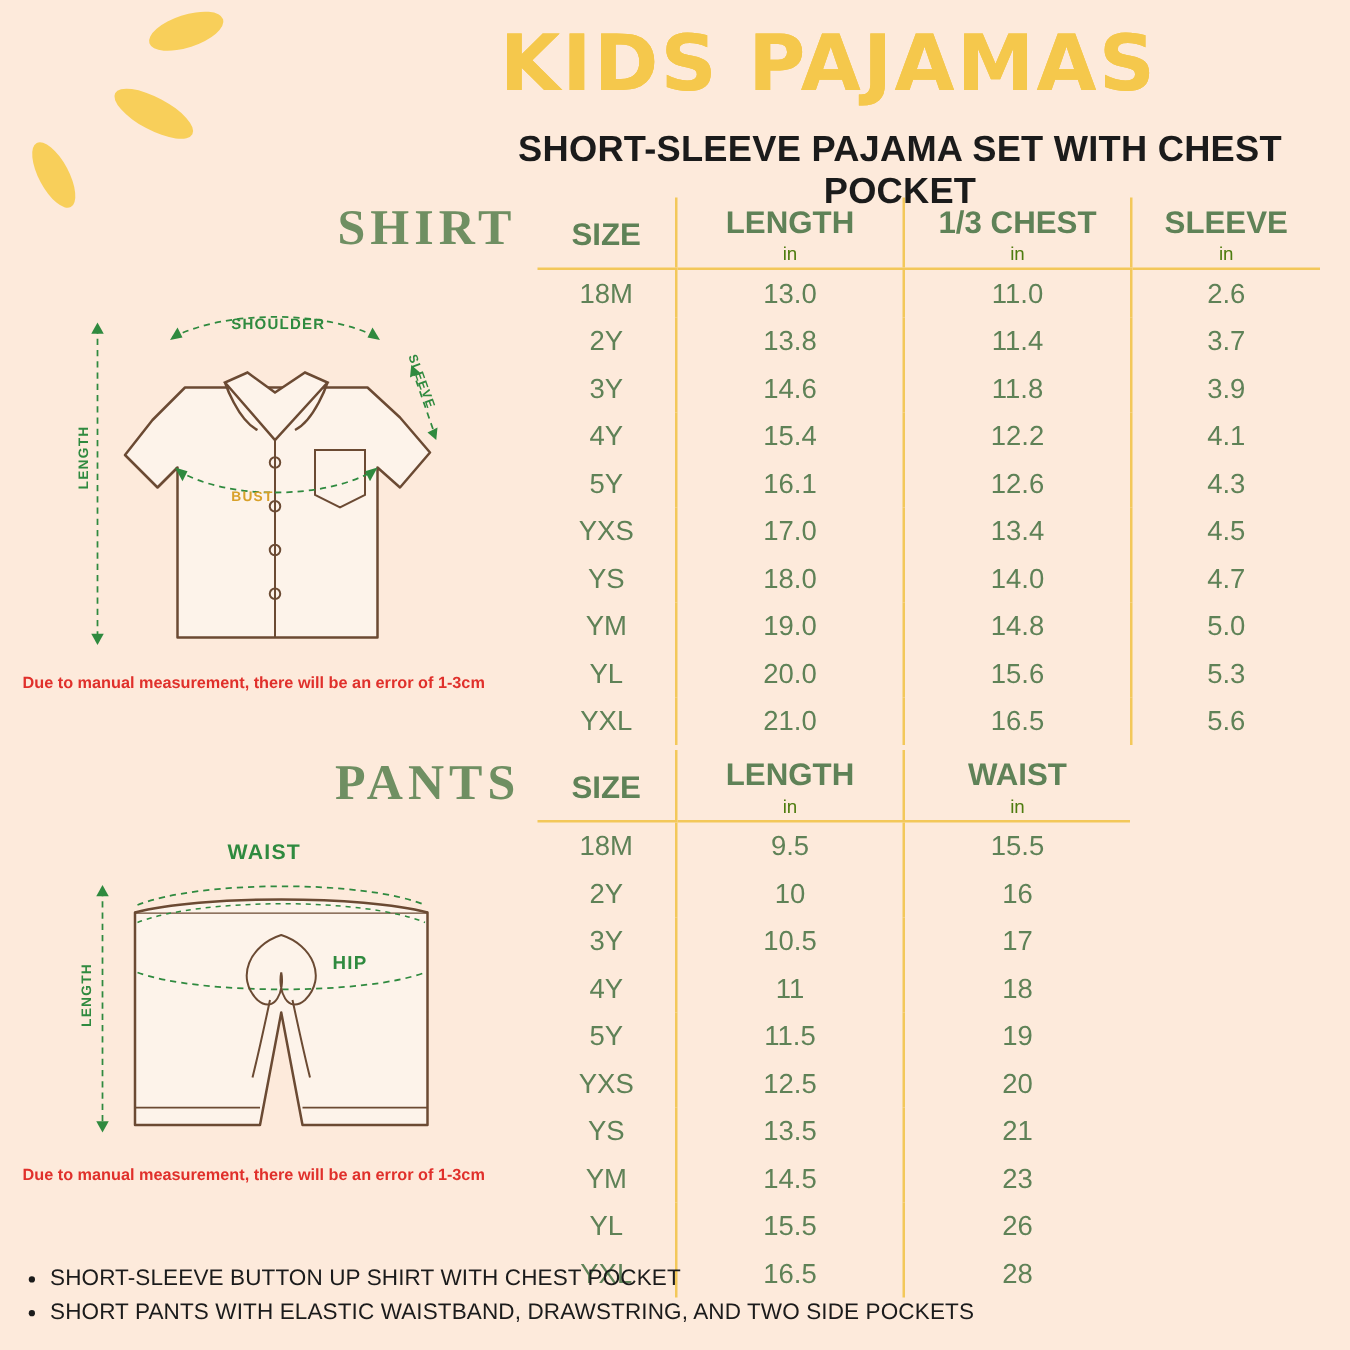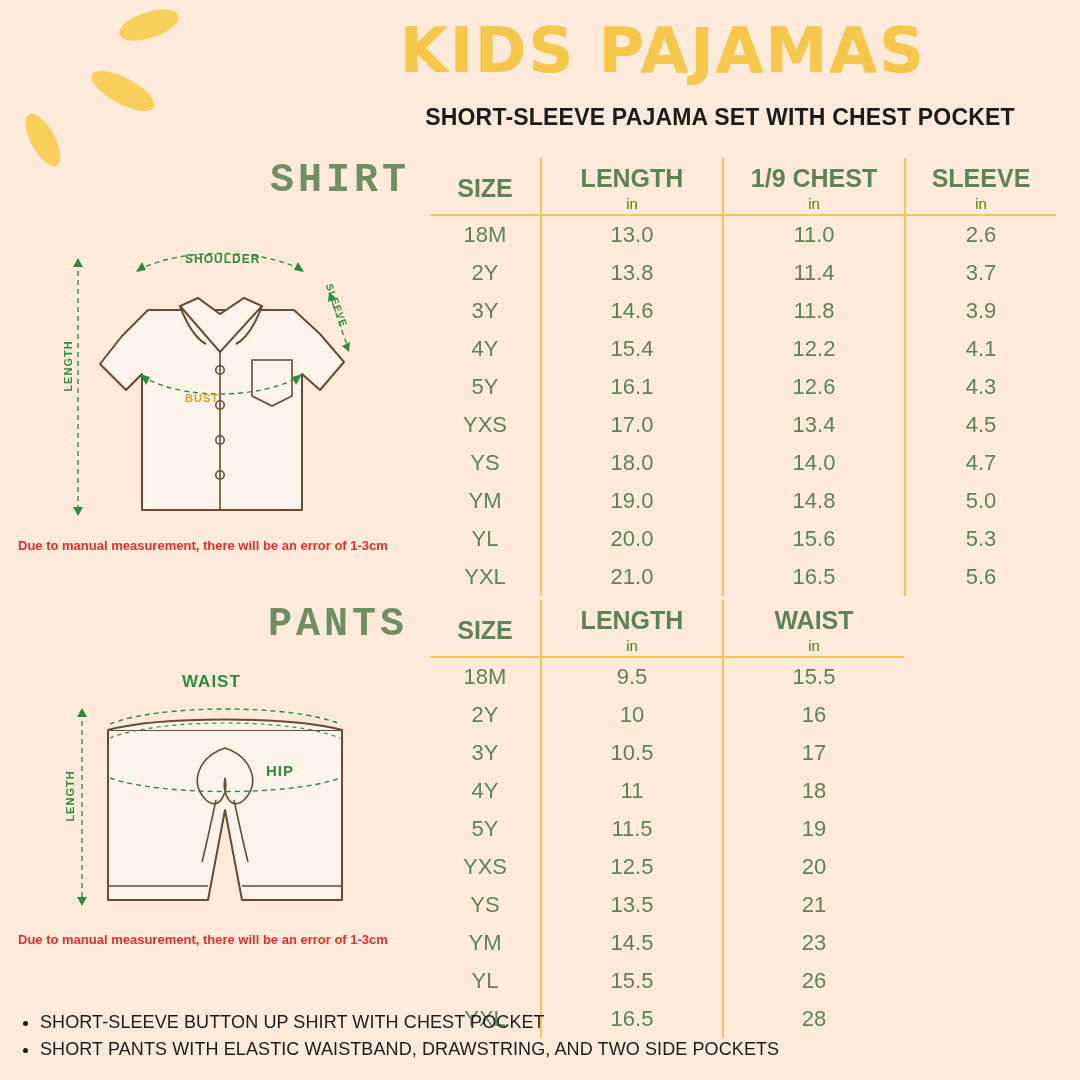--- a/index.html
+++ b/index.html
@@ -45,29 +45,29 @@
     text-shadow: 0 0 0 #f5c84c;
   }
   .subtitle {
     position: absolute;
     top: 104px;
     left: 380px;
     width: 680px;
     text-align: center;
     font-family: "Liberation Sans", sans-serif;
     font-weight: bold;
-    font-size: 23px;
+    font-size: 29px;
     color: #1b1b1b;
     letter-spacing: .2px;
   }
 
   
   .section-label {
     position: absolute;
-    font-family: Liberation Mono, monospace;
+    font-family: Liberation Serif, serif;
     font-weight: bold;
     font-size: 40px;
     letter-spacing: 4px;
     color: #6f8f62;
   }
   #shirt-label { left: 270px; top: 158px; }
   #pants-label { left: 268px; top: 602px; }
 
   
   .table {
@@ -200,21 +200,21 @@
 
   <div class="table" id="shirt-table" style="left:430px;top:158px;width:630px;">
     <table>
       <thead>
         <tr class="headrow">
           <th style="width:110px">SIZE</th>
           <th class="vline" style="width:180px">
             <span>LENGTH</span><span class="unit">in</span>
           </th>
           <th class="vline" style="width:180px">
-            <span>1/9 CHEST</span><span class="unit">in</span>
+            <span>1/3 CHEST</span><span class="unit">in</span>
           </th>
           <th class="vline" style="width:150px">
             <span>SLEEVE</span><span class="unit">in</span>
           </th>
         </tr>
       </thead>
       <tbody>
         <tr>
             <td>18M</td>
             <td class="vline">13.0</td>

